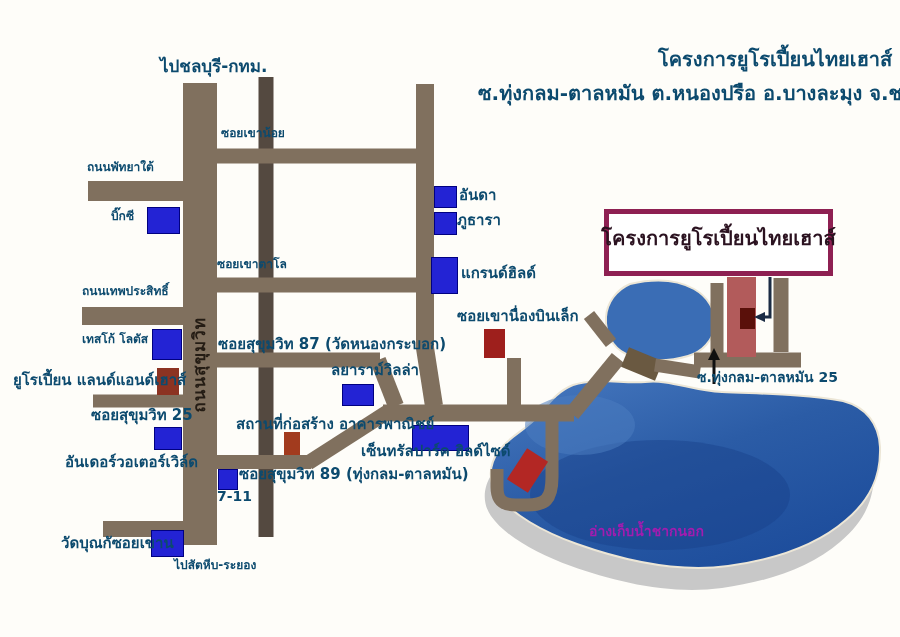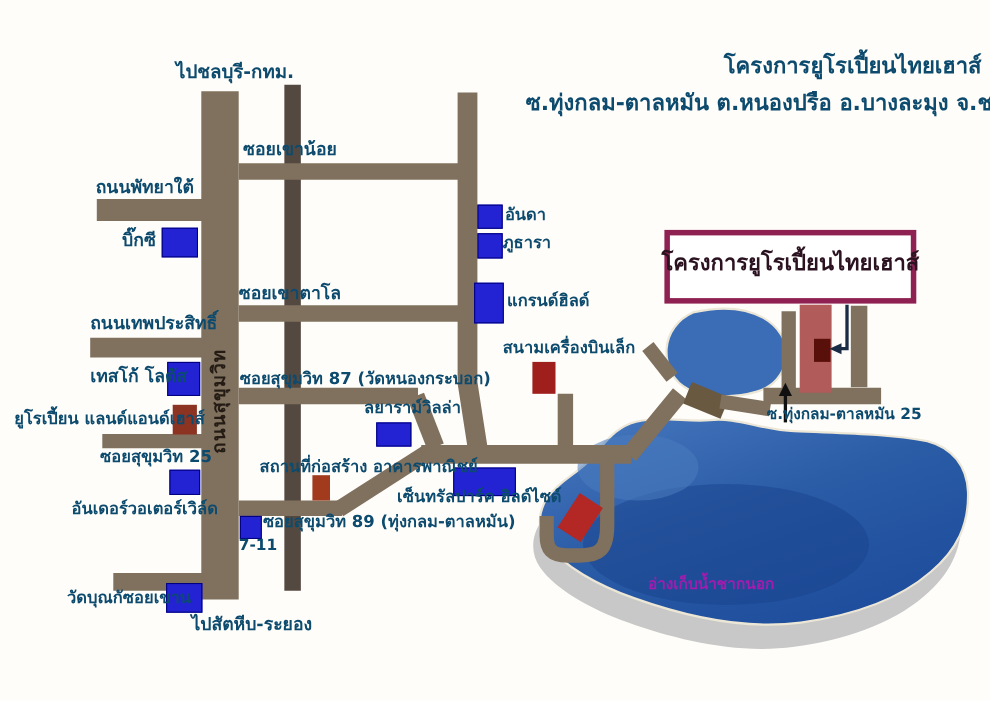--- a/index.html
+++ b/index.html
@@ -11,21 +11,21 @@
   svg.layer{position:absolute;left:0;top:0;z-index:1;}
   svg.arrows{position:absolute;left:0;top:0;z-index:6;pointer-events:none;}
   .box{position:absolute;z-index:3;}
   .blue{background:#2323d4;border:1px solid #000080;}
   .lbl{
     position:absolute;z-index:7;white-space:nowrap;
     color:#0c4a6e;font-weight:bold;font-size:15px;line-height:1.15;
   }
   .t20{font-size:20px;}
   .t17{font-size:17px;}
-  .t16{font-size:16px;}
+  .t16{font-size:12px;}
   .t14{font-size:14px;}
   #lbl-reservoir{color:#a21caf;}
   #sign{
     position:absolute;left:604px;top:209px;width:229px;height:67px;
     background:#ffffff;border:5px solid #8e2052;box-sizing:border-box;
     display:flex;align-items:center;justify-content:center;
     padding-bottom:10px;z-index:5;
   }
   #sign .txt{font-size:20px;font-weight:bold;color:#2b1220;white-space:nowrap;}
   #lbl-sukhumvit-v{
@@ -116,21 +116,21 @@
 
   <div class="lbl t17" style="left:160px;top:57px">ไปชลบุรี-กทม.</div>
   <div class="lbl t16" style="left:221px;top:127px">ซอยเขาน้อย</div>
   <div class="lbl t16" style="left:87px;top:161px">ถนนพัทยาใต้</div>
   <div class="lbl t16" style="left:111px;top:210px">บิ๊กซี</div>
   <div class="lbl" style="left:459px;top:187px">อันดา</div>
   <div class="lbl" style="left:457px;top:212px">ภูธารา</div>
   <div class="lbl t16" style="left:217px;top:258px">ซอยเขาตาโล</div>
   <div class="lbl" style="left:461px;top:265px">แกรนด์ฮิลด์</div>
   <div class="lbl t16" style="left:82px;top:285px">ถนนเทพประสิทธิ์</div>
-  <div class="lbl" style="left:457px;top:308px">สนามเครื่องบินเล็ก</div>
+  <div class="lbl" style="left:457px;top:308px">ซอยเขานื่องบินเล็ก</div>
   <div class="lbl t16" style="left:82px;top:333px">เทสโก้ โลตัส</div>
   <div class="lbl" style="left:218px;top:336px">ซอยสุขุมวิท 87 (วัดหนองกระบอก)</div>
   <div class="lbl" style="left:331px;top:362px">ลยาราม์วิลล่า</div>
   <div class="lbl" style="left:13px;top:372px">ยูโรเปี้ยน แลนด์แอนด์เฮาส์</div>
   <div class="lbl" style="left:91px;top:407px">ซอยสุขุมวิท 25</div>
   <div class="lbl" style="left:236px;top:416px">สถานที่ก่อสร้าง อาคารพาณิชย์</div>
   <div class="lbl" style="left:65px;top:454px">อันเดอร์วอเตอร์เวิล์ด</div>
   <div class="lbl" style="left:361px;top:443px">เซ็นทรัลปาร์ค ฮิลด์ไซด์</div>
   <div class="lbl" style="left:239px;top:466px">ซอยสุขุมวิท 89 (ทุ่งกลม-ตาลหมัน)</div>
   <div class="lbl t14" style="left:217px;top:488px">7-11</div>

